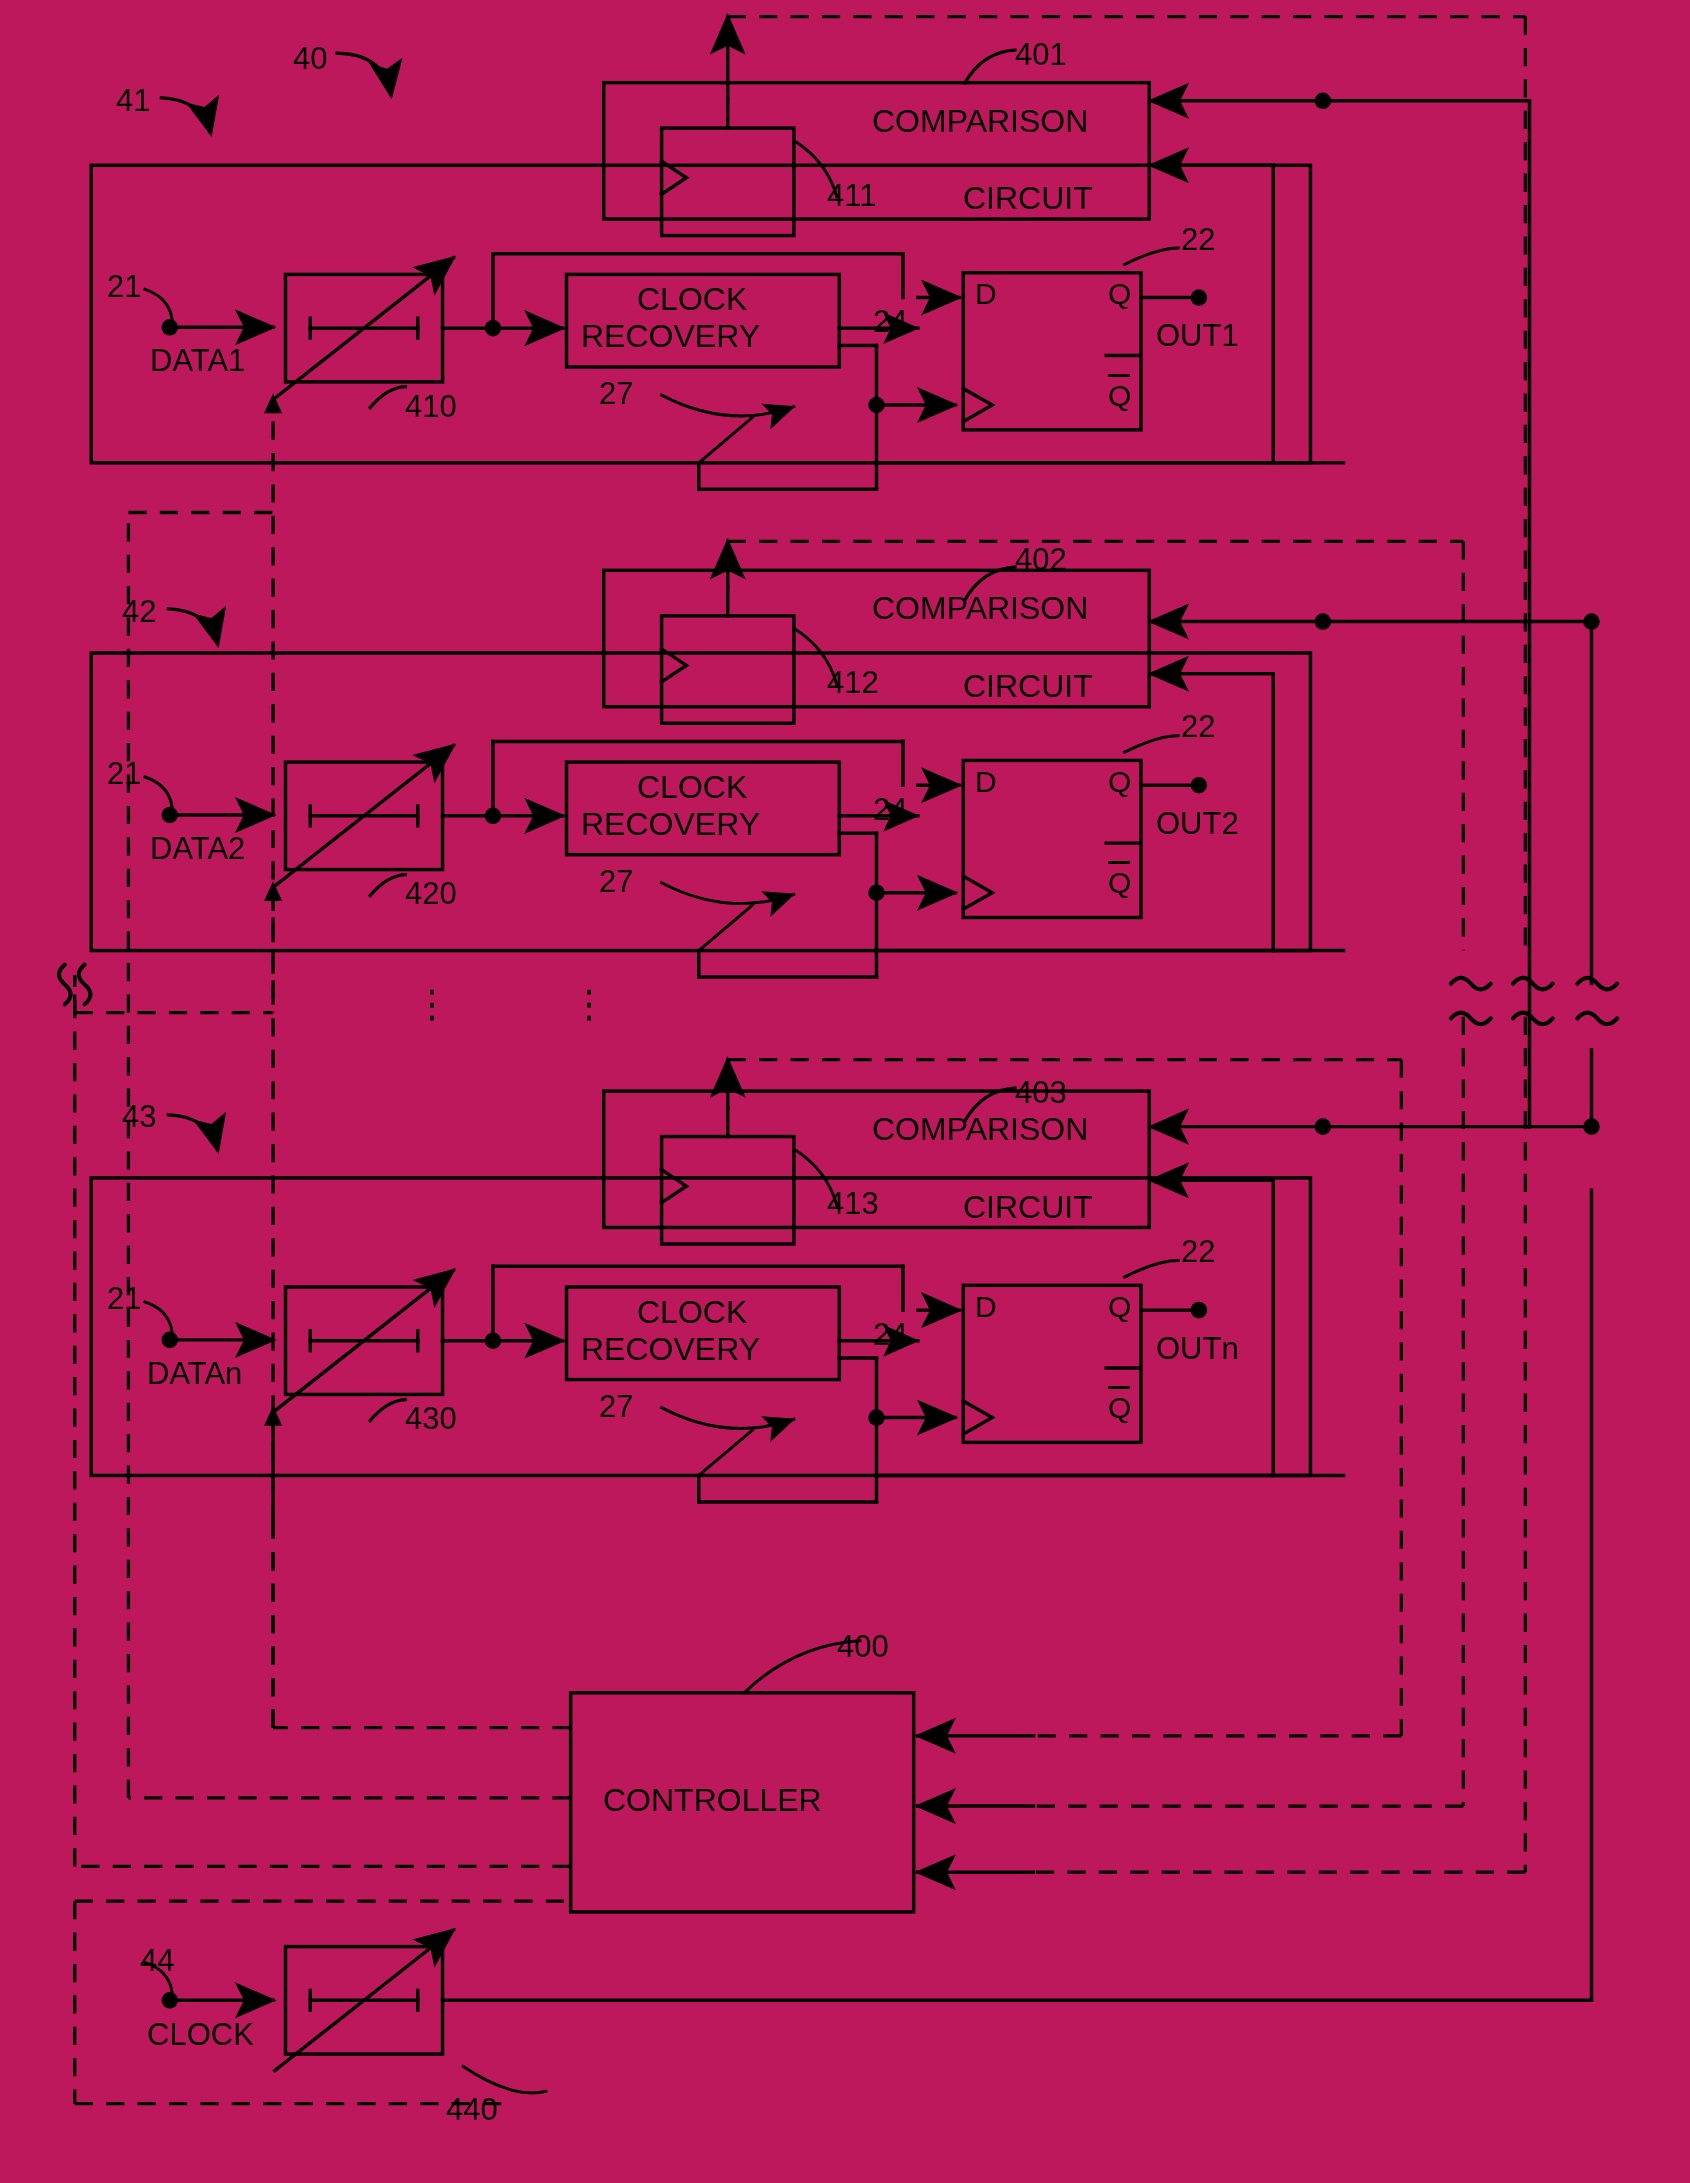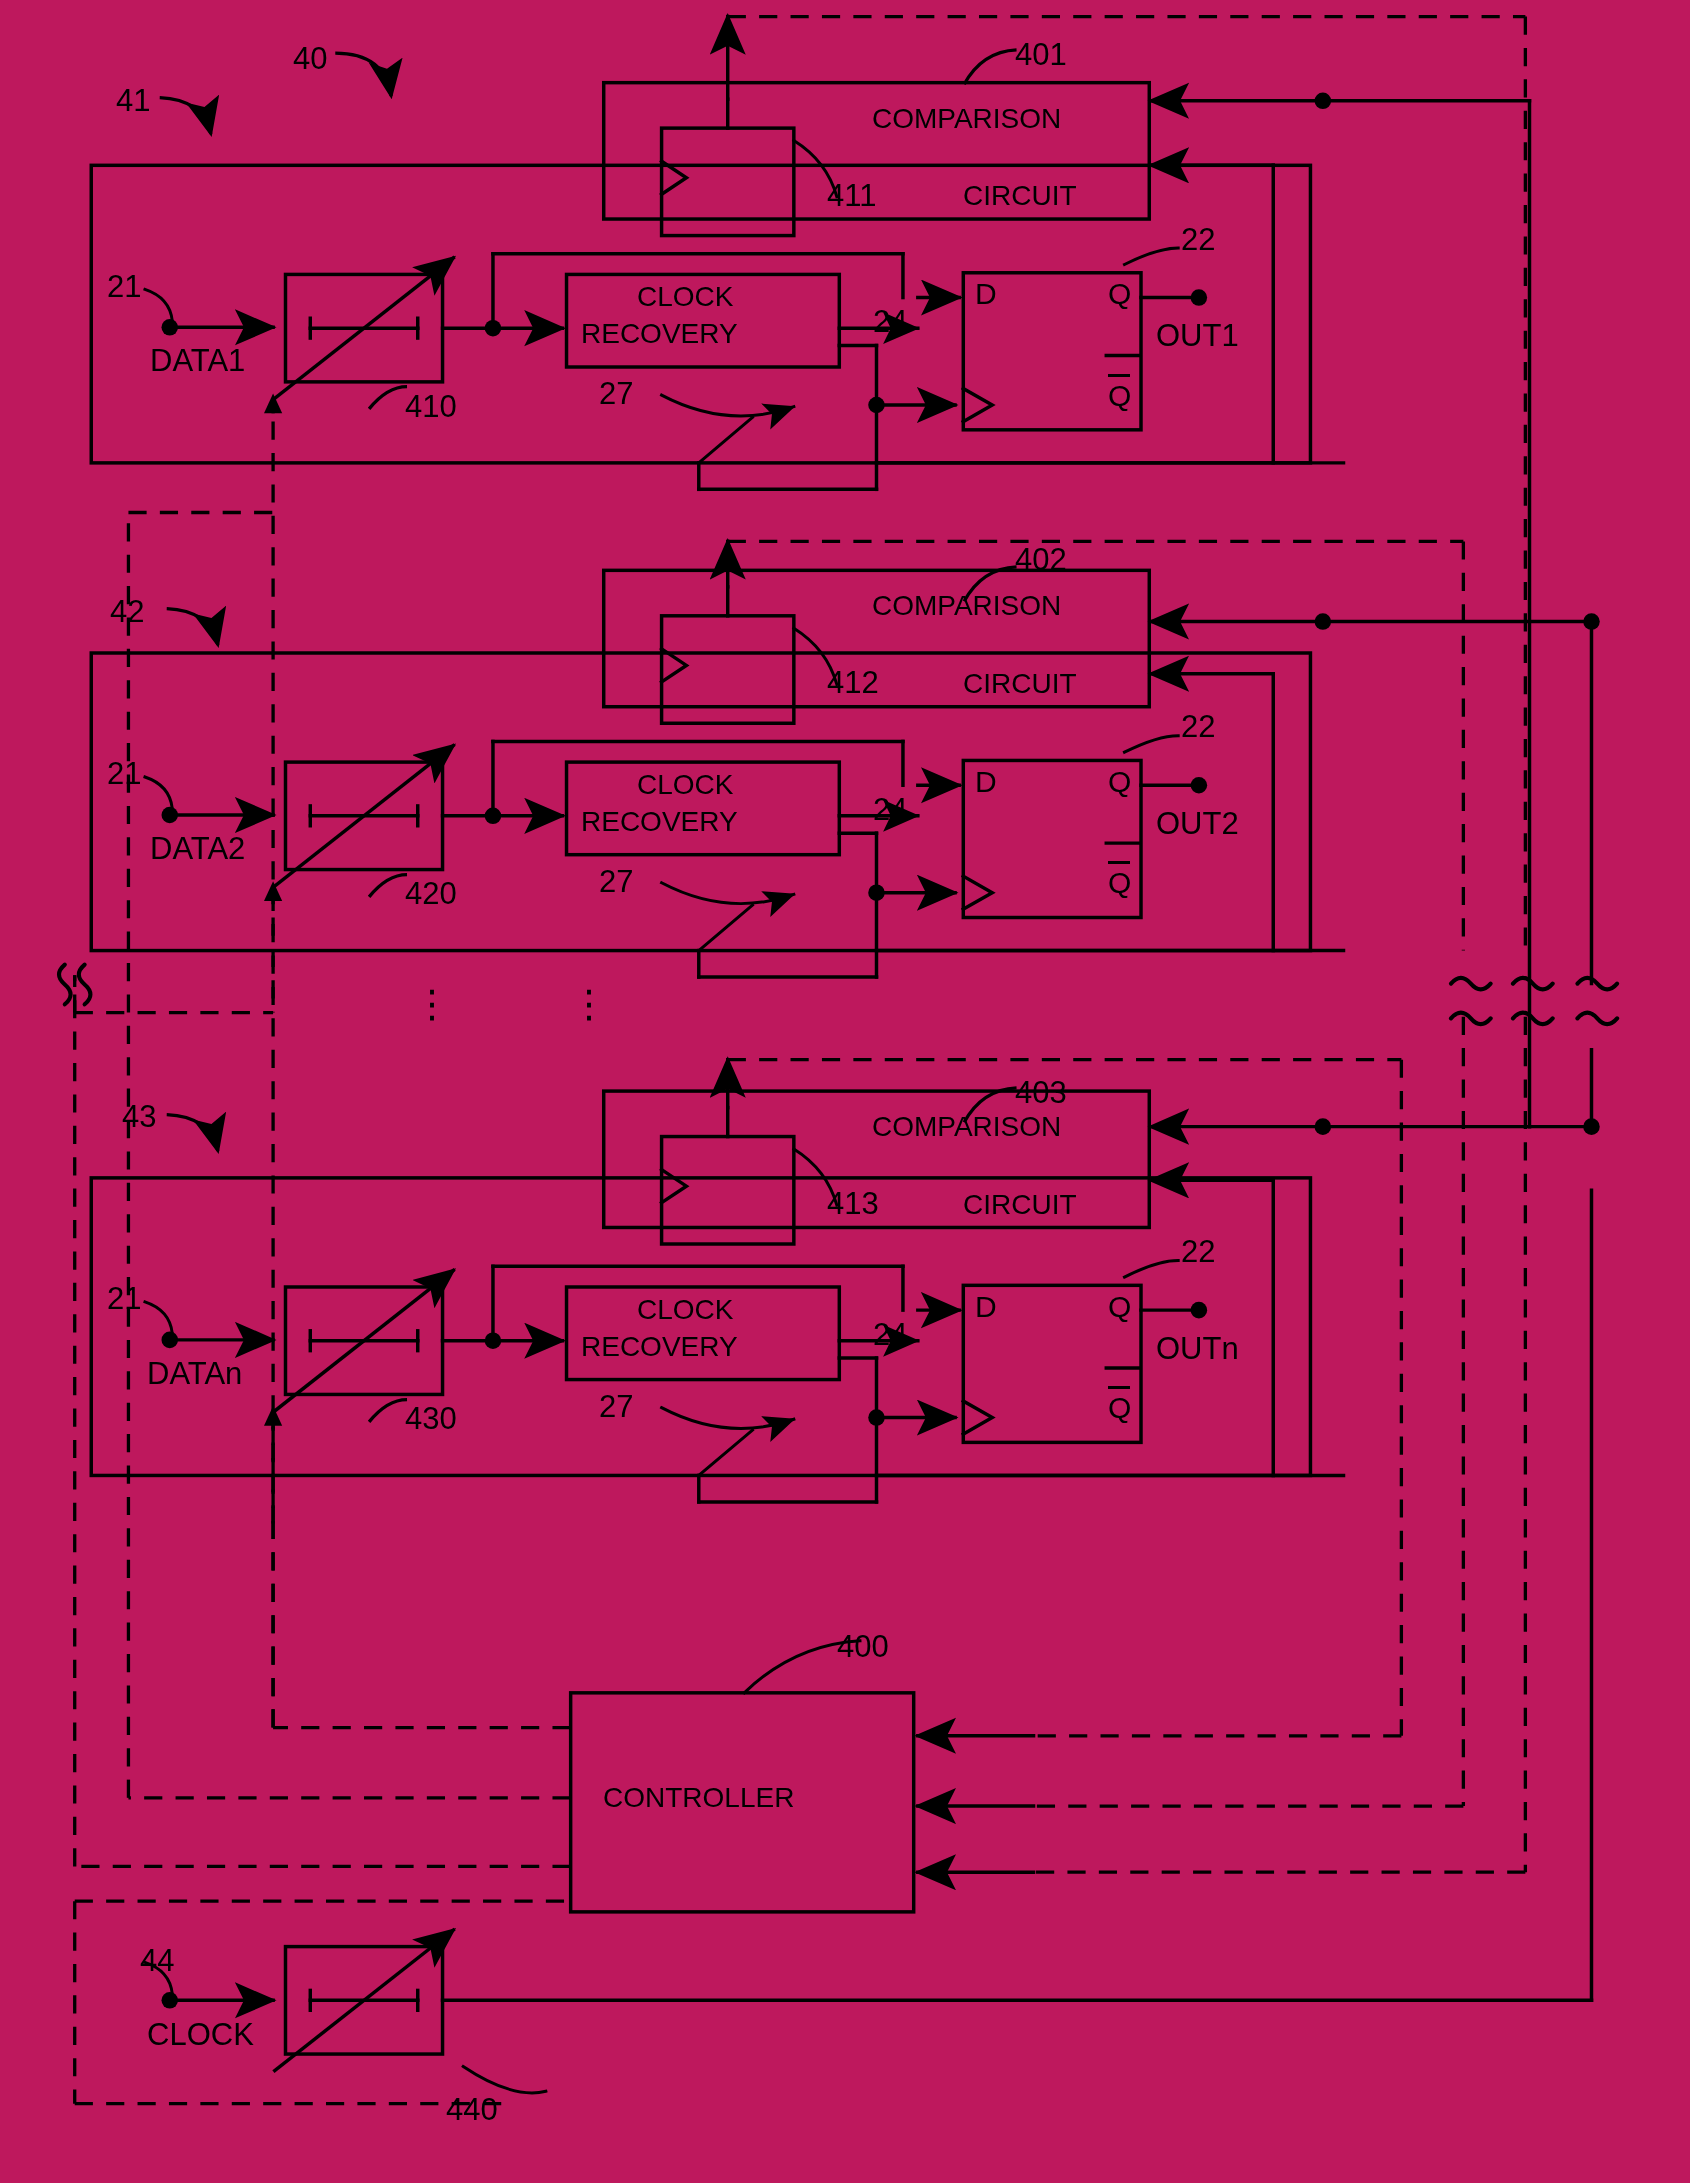--- a/index.html
+++ b/index.html
@@ -1,20 +1,20 @@
 <!DOCTYPE html>
 <html style="font-size:13.2px"><head>
 <meta charset="utf-8">
 <style>
   html,body{margin:0;padding:0;background:#fff;}
   body{font-family:"Liberation Sans", sans-serif;}
   #root{position:relative;width:1691px;height:2183px;background:#be185d;overflow:hidden;text-decoration:underline;}
   svg#fig{position:absolute;left:0;top:0;width:1691px;height:2183px;}
   .lbl{position:absolute;font-family:"Liberation Sans",sans-serif;color:#000;white-space:nowrap;}
-  .t-big{font-size:28px;}
+  .t-big{font-size:32px;}
   .t-num{font-size:31px;}
   .t-sig{font-size:31px;}
   .t-port{font-size:30px;}
   .dots{position:absolute;font-size:38px;line-height:16.5px;letter-spacing:0;color:#000;text-align:center;}
 </style>
 </head>
 <body>
 
 <div id="root">
 
@@ -308,21 +308,21 @@
 <div class="lbl t-big" style="left:581px;top:318px;">RECOVERY</div>
 <div class="lbl t-num" style="left:599px;top:376px;">27</div>
 <div class="lbl t-num" style="left:873px;top:304px;">24</div>
 <div class="lbl t-port" style="left:975px;top:277px;">D</div>
 <div class="lbl t-port" style="left:1108px;top:277px;">Q</div>
 <div class="lbl t-port" style="left:1108px;top:379px;">Q</div>
 <div style="position:absolute;left:1108px;top:374px;width:22px;height:2.5px;background:#000;"></div>
 <div class="lbl t-sig" style="left:1156px;top:318px;">OUT1</div>
 <div class="lbl t-num" style="left:1181px;top:222px;">22</div>
 
-<div class="lbl t-num" style="left:110px;top:594px;">42</div>
+<div class="lbl t-num" style="left:122px;top:594px;">42</div>
 <svg style="position:absolute;left:160px;top:602px;width:91px;height:66px;" viewBox="0 0 110 80" width="91" height="66">
   <path d="M8,8 Q60,10 70,52" stroke="#000" fill="none" stroke-width="4" marker-end="url(#ah2)"></path>
 </svg>
 <div class="lbl t-num" style="left:107px;top:756px;">21</div>
 <div class="lbl t-sig" style="left:150px;top:831px;">DATA2</div>
 <div class="lbl t-num" style="left:405px;top:876px;">420</div>
 <svg style="position:absolute;left:364px;top:868px;width:58px;height:33px;" viewBox="0 0 70 40" width="58" height="33">
   <path d="M6,35 Q28,8 52,8" stroke="#000" fill="none" stroke-width="4"></path>
 </svg>
 <div class="lbl t-big" style="left:872px;top:590px;">COMPARISON</div>

